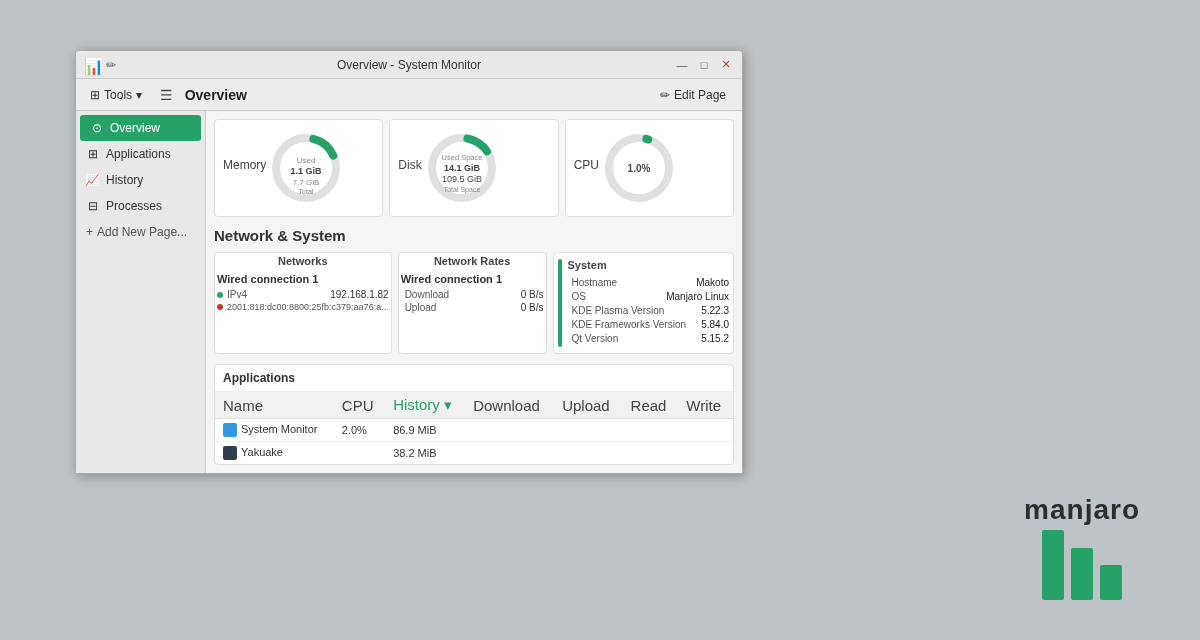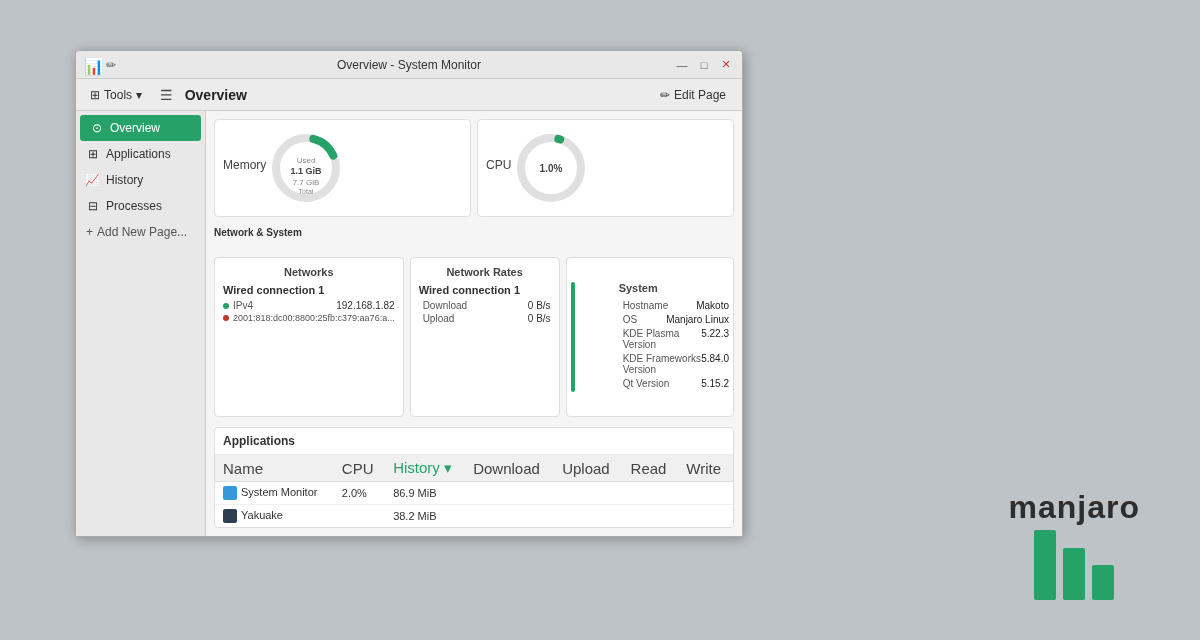--- a/index.html
+++ b/index.html
@@ -23,21 +23,21 @@
     
     .manjaro-logo {
       position: absolute;
       right: 60px;
       bottom: 40px;
       display: flex;
       flex-direction: column;
       align-items: center;
     }
     .manjaro-text {
-      font-size: 32px;
+      font-size: 28px;
       font-weight: 700;
       color: #2d2d2d;
       letter-spacing: 1px;
     }
     .manjaro-icon {
       width: 80px;
       height: 70px;
       margin-top: 4px;
     }
 
@@ -222,35 +222,35 @@
     }
 
     
     .donut-svg {
       width: 80px;
       height: 80px;
     }
 
     
     .section-title {
-      font-size: 10px;
+      font-size: 15px;
       color: #333;
       font-weight: 600;
-      margin-bottom: 19px;
+      margin-bottom: 8px;
     }
     .net-system-row {
       display: flex;
       gap: 6px;
       margin-bottom: 10px;
     }
     .net-card {
       background: white;
       border: 1px solid #ddd;
       border-radius: 4px;
-      padding: 8px;
+      padding: 2px;
     }
     .net-card.networks { flex: 1.1; }
     .net-card.rates { flex: 1; }
     .net-card.system { flex: 1.2; }
 
     .net-card-title {
       font-size: 11px;
       color: #444;
       font-weight: 600;
       margin-bottom: 6px;
@@ -438,20 +438,31 @@
           <svg class="donut-svg" viewBox="0 0 80 80">
             <circle cx="40" cy="40" r="30" fill="none" stroke="#e0e0e0" stroke-width="8"></circle>
             <circle cx="40" cy="40" r="30" fill="none" stroke="#26a269" stroke-width="8" stroke-dasharray="26.7 161.9" stroke-dashoffset="40" stroke-linecap="round"></circle>
             <text x="40" y="35" text-anchor="middle" font-size="8" fill="#888">Used</text>
             <text x="40" y="46" text-anchor="middle" font-size="9" fill="#444" font-weight="bold">1.1 GiB</text>
             <text x="40" y="57" text-anchor="middle" font-size="8" fill="#888">7.7 GiB</text>
             <text x="40" y="66" text-anchor="middle" font-size="7" fill="#888">Total</text>
           </svg>
         </div>
 
+        <div class="gauge-card">
+          <span class="gauge-title">Disk</span>
+          <svg class="donut-svg" viewBox="0 0 80 80">
+            <circle cx="40" cy="40" r="30" fill="none" stroke="#e0e0e0" stroke-width="8"></circle>
+            <circle cx="40" cy="40" r="30" fill="none" stroke="#26a269" stroke-width="8" stroke-dasharray="24 162.6" stroke-dashoffset="40" stroke-linecap="round"></circle>
+            <text x="40" y="32" text-anchor="middle" font-size="7.5" fill="#888">Used Space</text>
+            <text x="40" y="43" text-anchor="middle" font-size="9" fill="#444" font-weight="bold">14.1 GiB</text>
+            <text x="40" y="54" text-anchor="middle" font-size="9" fill="#444">109.5 GiB</text>
+            <text x="40" y="64" text-anchor="middle" font-size="7" fill="#888">Total Space</text>
+          </svg>
+        </div>
 
         <div class="gauge-card">
           <span class="gauge-title">CPU</span>
           <svg class="donut-svg" viewBox="0 0 80 80">
             <circle cx="40" cy="40" r="30" fill="none" stroke="#e0e0e0" stroke-width="8"></circle>
             <circle cx="40" cy="40" r="30" fill="none" stroke="#26a269" stroke-width="8" stroke-dasharray="1.9 186.7" stroke-dashoffset="40" stroke-linecap="round"></circle>
             <text x="40" y="44" text-anchor="middle" font-size="10" fill="#444" font-weight="bold">1.0%</text>
           </svg>
         </div>
 
@@ -481,21 +492,21 @@
             <div class="rate-row">
               <span>Download</span>
               <span class="rate-value">0 B/s</span>
             </div>
             <div class="rate-row">
               <span>Upload</span>
               <span class="rate-value">0 B/s</span>
             </div>
           </div>
 
-          <div class="net-card system" style="display:flex; flex-direction:row; padding:24px 4px;gap:38px;">
+          <div class="net-card system" style="display:flex; flex-direction:row; padding:6px 4px;">
             <div class="system-divider"></div>
             <div class="system-content">
               <div class="net-card-title" style="text-align:left; margin-bottom:6px;">System</div>
               <div class="system-row">
                 <span class="system-key">Hostname</span>
                 <span class="system-value">Makoto</span>
               </div>
               <div class="system-row">
                 <span class="system-key">OS</span>
                 <span class="system-value">Manjaro Linux</span>

